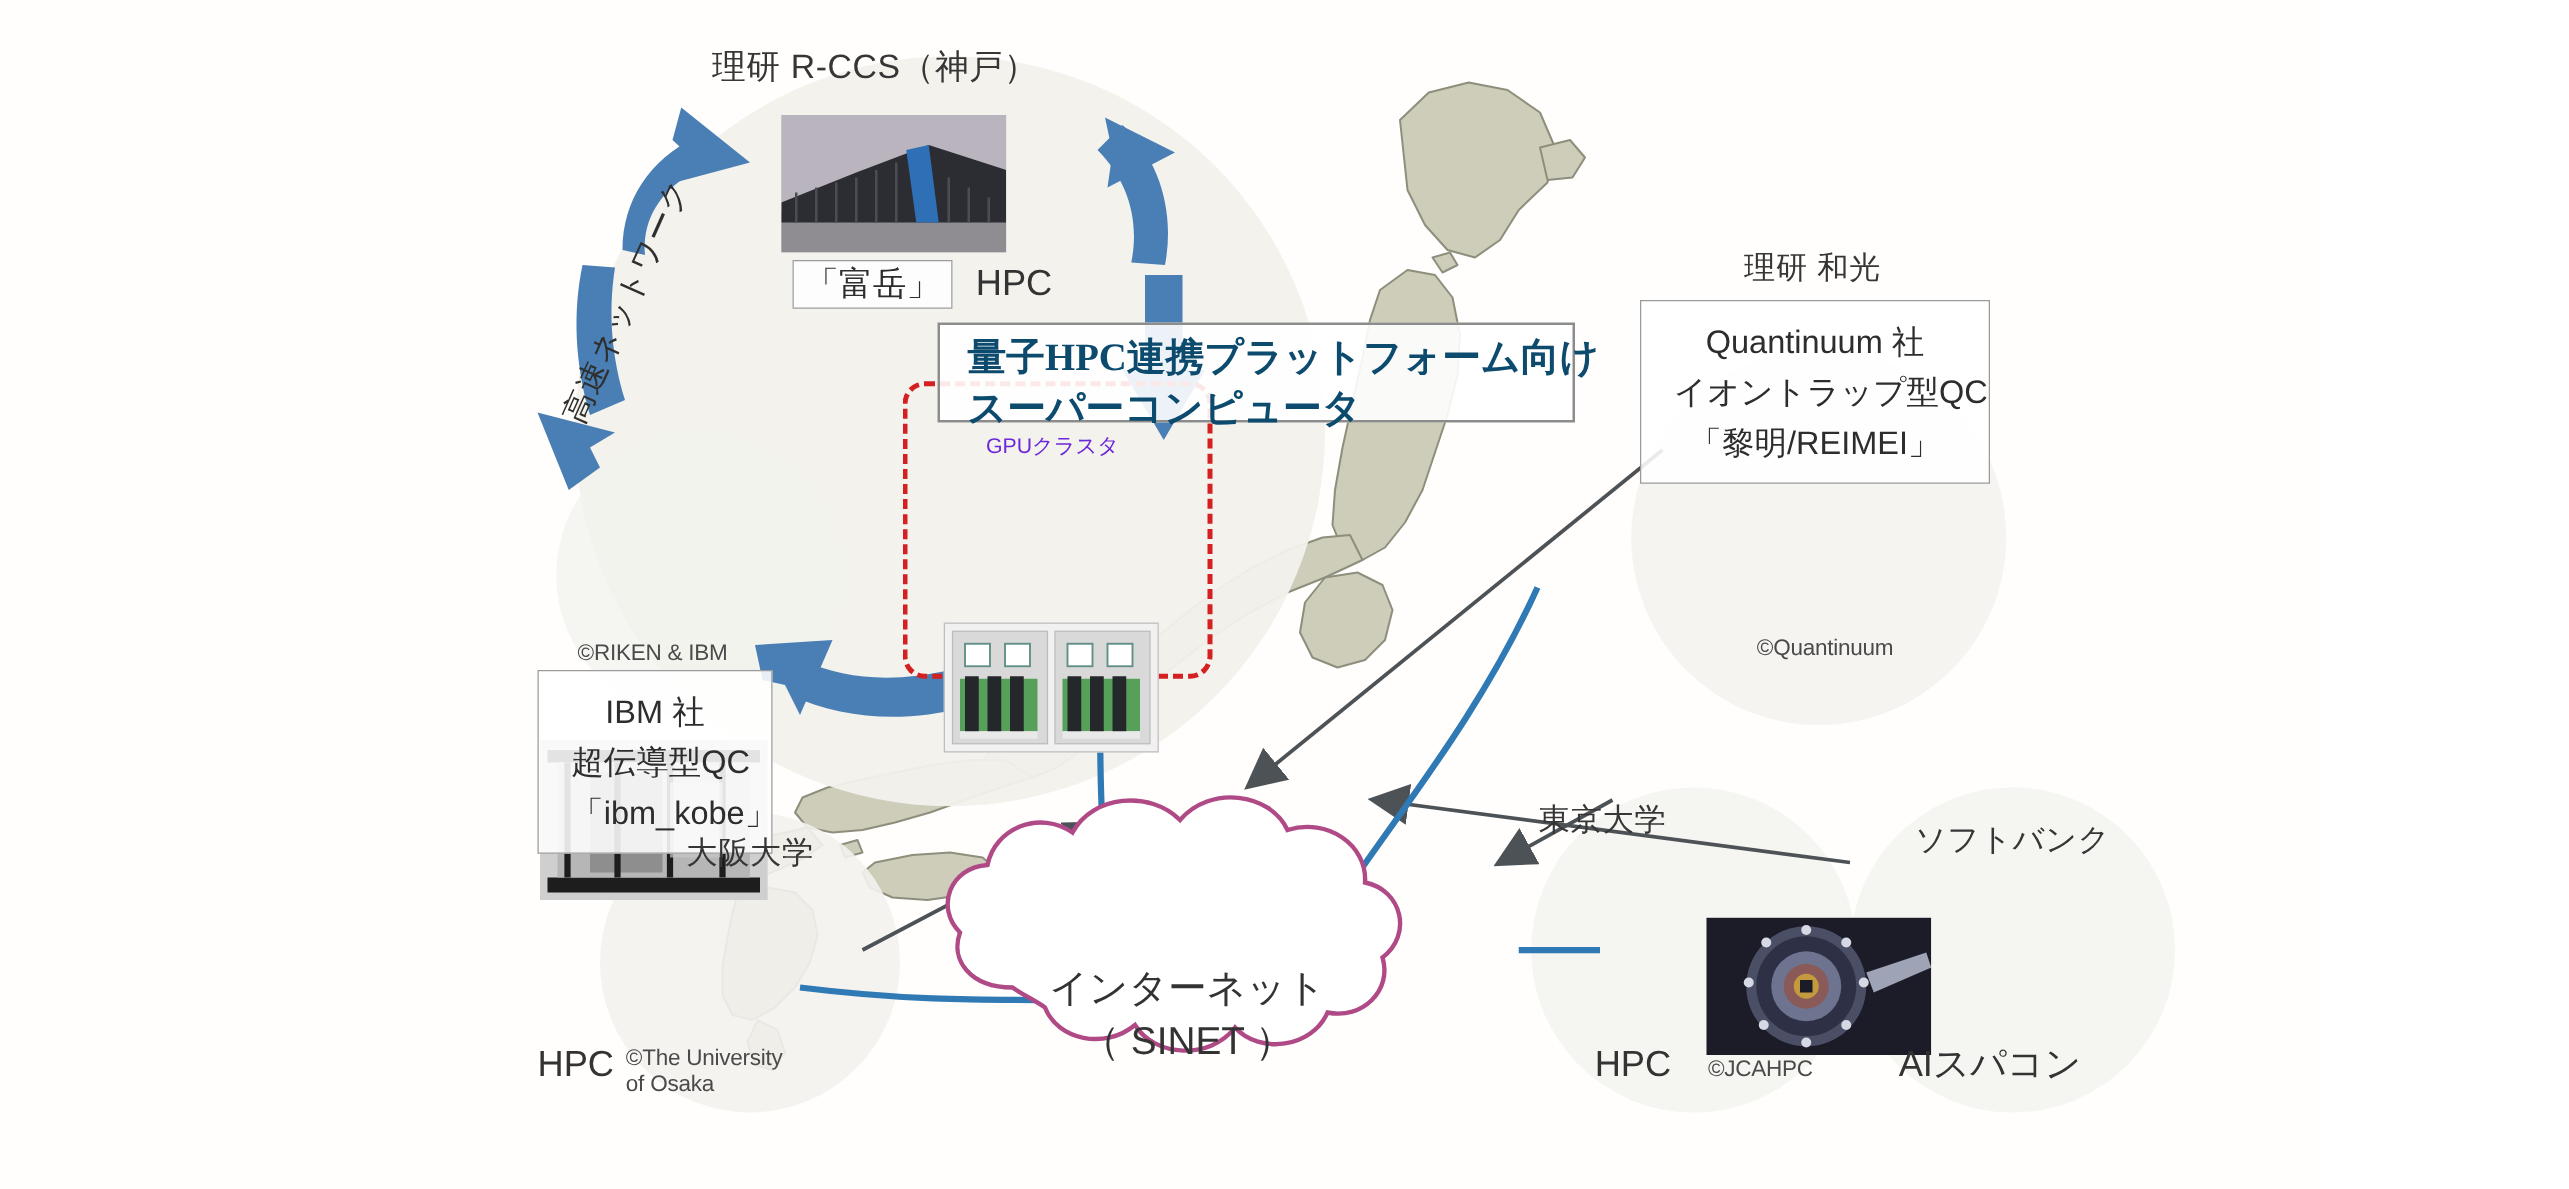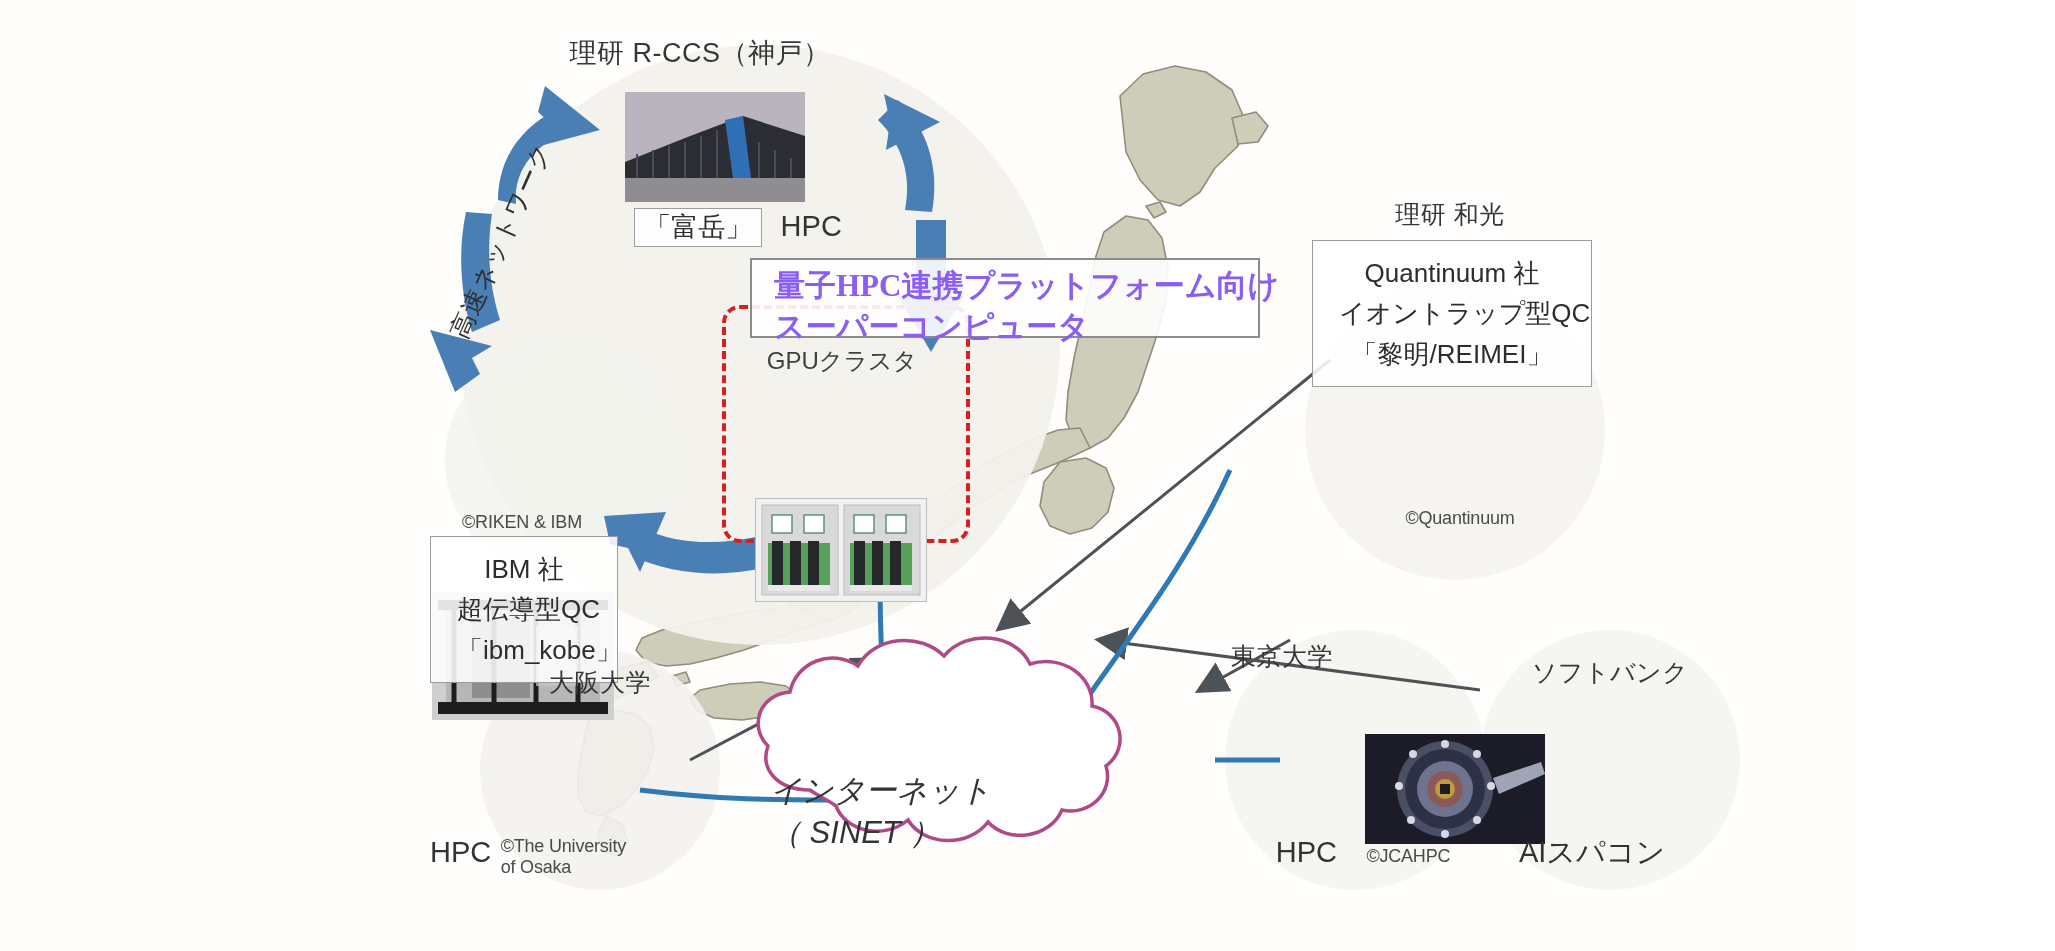--- a/index.html
+++ b/index.html
@@ -43,39 +43,39 @@
   .photo .ph-inner{position:absolute;inset:0;}
 
   .credit{font-size:18px;color:#4a4a4a;letter-spacing:-.2px;white-space:nowrap;}
   .credit2{font-size:18px;color:#4a4a4a;letter-spacing:-.2px;line-height:1.15;}
 
   
   #callout{
     position:absolute;border:2px solid #8c8c8c;background:rgba(255,255,255,.90);
     box-sizing:border-box;padding:6px 14px 19px 22px;
     font-family:"Liberation Serif","DejaVu Serif",serif;
-    font-size:31px;color:#8b5cf6;line-height:1.32;font-weight:700;
+    font-size:31px;color:#0c4a6e;line-height:1.32;font-weight:700;
   }
   #callout div{white-space:nowrap;}
   #callout .l2{font-family:"Liberation Sans","DejaVu Sans",sans-serif;font-weight:700;}
 
   
   #netlabel{
     position:absolute;font-size:25px;color:#2f2f2f;white-space:nowrap;
     transform-origin:0 0;font-weight:500;letter-spacing:1px;
   }
 
   
   #cloudlabel{
-    position:absolute;text-align:left;font-size:31px;color:#333;
-    line-height:1.35;white-space:nowrap;font-style:italic;
-  }
-
-  
-  .gpu-label{font-size:24px;color:#404040;white-space:nowrap;}
+    position:absolute;text-align:center;font-size:31px;color:#333;
+    line-height:1.35;white-space:nowrap;
+  }
+
+  
+  .gpu-label{font-size:17px;color:#6d28d9;white-space:nowrap;}
   .hpc-label{font-size:29px;color:#333;}
 </style>
 </head>
 <body>
 
 <div id="stage">
 
   <svg class="layer" id="map-layer" viewBox="0 0 2055 951">
     <g fill="#cdcdba" stroke="#8e8e7c" stroke-width="1.6" stroke-linejoin="round">
 

